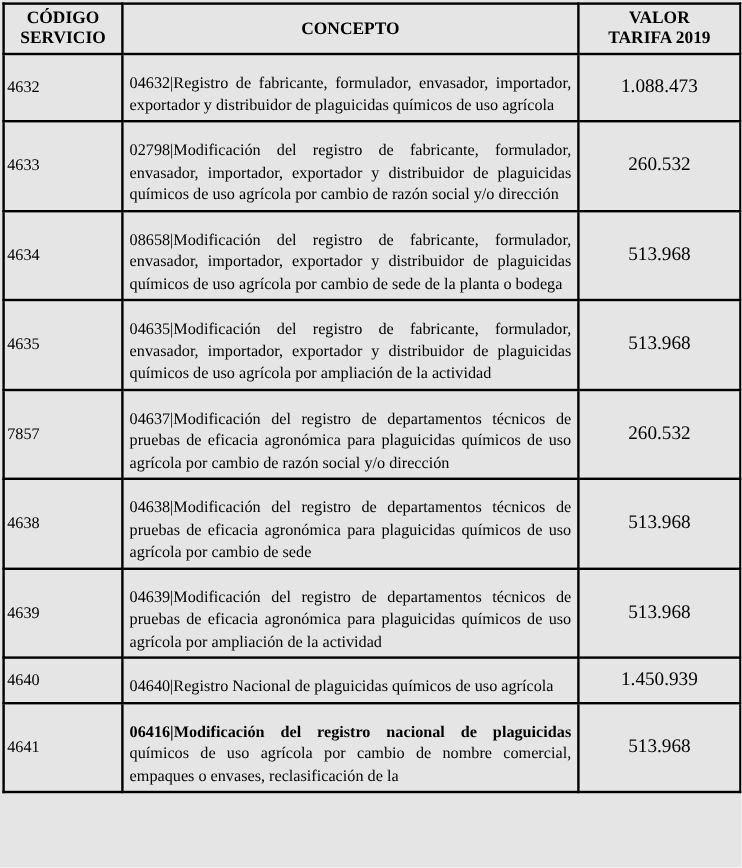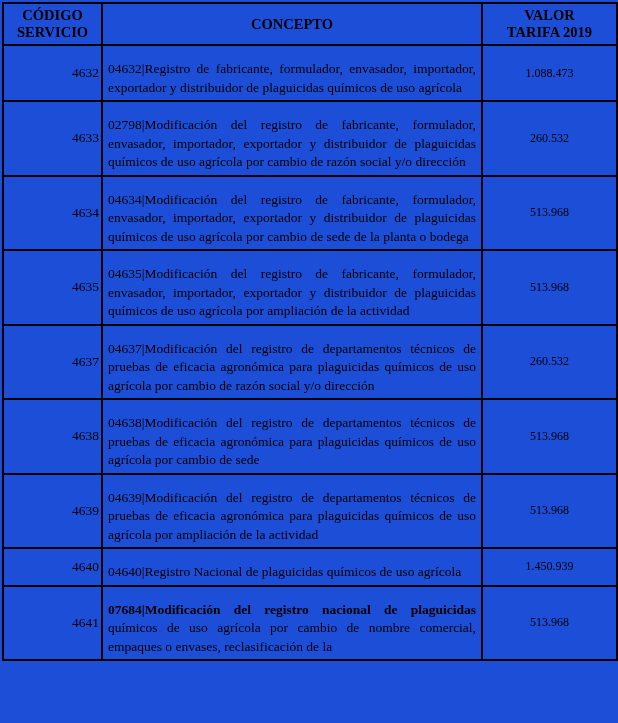--- a/index.html
+++ b/index.html
@@ -4,21 +4,21 @@
 <style>
   html, body {
     margin: 0;
     padding: 0;
     background: #ffffff;
   }
   .page {
     width: 618px;
     height: 723px;
     overflow: hidden;
-    background: #1d4ed8;
+    background: #e5e5e5;
     font-family: "Liberation Serif", "DejaVu Serif", serif;
     color: #000000;
     box-sizing: border-box;
   }
   table.tariff {
     border-collapse: collapse;
     table-layout: fixed;
     width: 614px;
     margin: 2px 0 0 2px;
   }
@@ -32,37 +32,37 @@
   th {
     font-weight: bold;
     font-size: 14.5px;
     line-height: 17px;
     text-align: center;
     vertical-align: middle;
     padding: 3px 2px;
   }
   th .hline { display: block; }
   td.codigo {
-    text-align: right;
+    text-align: left;
     vertical-align: middle;
     font-size: 13.5px;
     padding: 2px;
   }
   td.concepto {
     text-align: justify;
     vertical-align: top;
     font-size: 13.5px;
     line-height: 18.5px;
     padding: 14px 5px 3px 5px;
   }
   td.concepto b { font-weight: bold; }
   td.valor {
     text-align: center;
     vertical-align: middle;
-    font-size: 12px;
+    font-size: 16px;
     padding: 2px;
     border-radius: 15px;
   }
 </style>
 </head>
 <body>
 
 <div class="page">
   <table class="tariff">
     <colgroup>
@@ -91,48 +91,48 @@
         <td class="concepto"><b></b><span>04632|Registro de fabricante, formulador, envasador, importador, exportador y distribuidor de plaguicidas químicos de uso agrícola</span></td>
         <td class="valor">1.088.473</td>
       </tr>
       <tr>
         <td class="codigo">4633</td>
         <td class="concepto"><b></b><span>02798|Modificación del registro de fabricante, formulador, envasador, importador, exportador y distribuidor de plaguicidas químicos de uso agrícola por cambio de razón social y/o dirección</span></td>
         <td class="valor">260.532</td>
       </tr>
       <tr>
         <td class="codigo">4634</td>
-        <td class="concepto"><b></b><span>04634|Modificación del registro de fabricante, formulador, envasador, importador, exportador y distribuidor de plaguicidas químicos de uso agrícola por cambio de sede de la planta o bodega</span></td>
+        <td class="concepto"><b></b><span>08658|Modificación del registro de fabricante, formulador, envasador, importador, exportador y distribuidor de plaguicidas químicos de uso agrícola por cambio de sede de la planta o bodega</span></td>
         <td class="valor">513.968</td>
       </tr>
       <tr>
         <td class="codigo">4635</td>
         <td class="concepto"><b></b><span>04635|Modificación del registro de fabricante, formulador, envasador, importador, exportador y distribuidor de plaguicidas químicos de uso agrícola por ampliación de la actividad</span></td>
         <td class="valor">513.968</td>
       </tr>
       <tr>
-        <td class="codigo">4637</td>
+        <td class="codigo">7857</td>
         <td class="concepto"><b></b><span>04637|Modificación del registro de departamentos técnicos de pruebas de eficacia agronómica para plaguicidas químicos de uso agrícola por cambio de razón social y/o dirección</span></td>
         <td class="valor">260.532</td>
       </tr>
       <tr>
         <td class="codigo">4638</td>
         <td class="concepto"><b></b><span>04638|Modificación del registro de departamentos técnicos de pruebas de eficacia agronómica para plaguicidas químicos de uso agrícola por cambio de sede</span></td>
         <td class="valor">513.968</td>
       </tr>
       <tr>
         <td class="codigo">4639</td>
         <td class="concepto"><b></b><span>04639|Modificación del registro de departamentos técnicos de pruebas de eficacia agronómica para plaguicidas químicos de uso agrícola por ampliación de la actividad</span></td>
         <td class="valor">513.968</td>
       </tr>
       <tr>
         <td class="codigo">4640</td>
         <td class="concepto"><b></b><span>04640|Registro Nacional de plaguicidas químicos de uso agrícola</span></td>
         <td class="valor">1.450.939</td>
       </tr>
       <tr>
         <td class="codigo">4641</td>
-        <td class="concepto"><b>07684|Modificación del registro nacional de plaguicidas</b><span> químicos de uso agrícola por cambio de nombre comercial, empaques o envases, reclasificación de la</span></td>
+        <td class="concepto"><b>06416|Modificación del registro nacional de plaguicidas</b><span> químicos de uso agrícola por cambio de nombre comercial, empaques o envases, reclasificación de la</span></td>
         <td class="valor">513.968</td>
       </tr>
     </tbody>
   </table>
 </div>
 
 </body></html>

